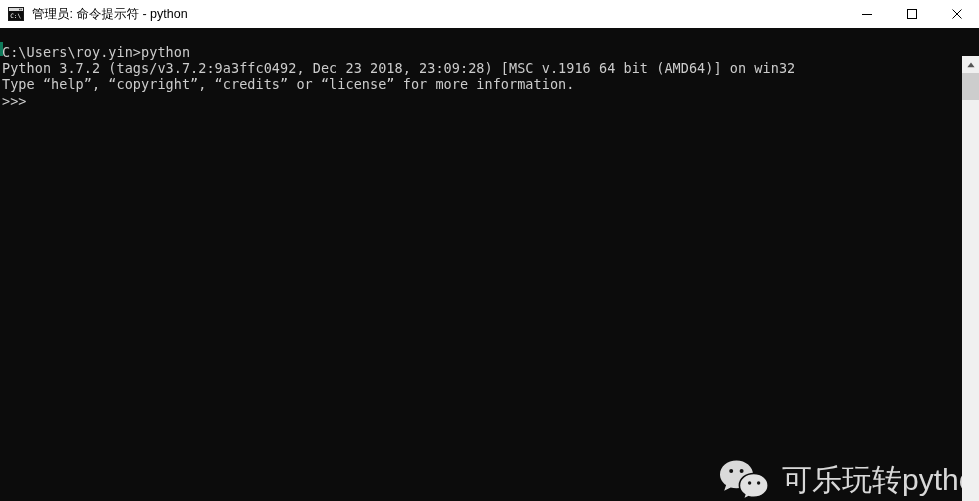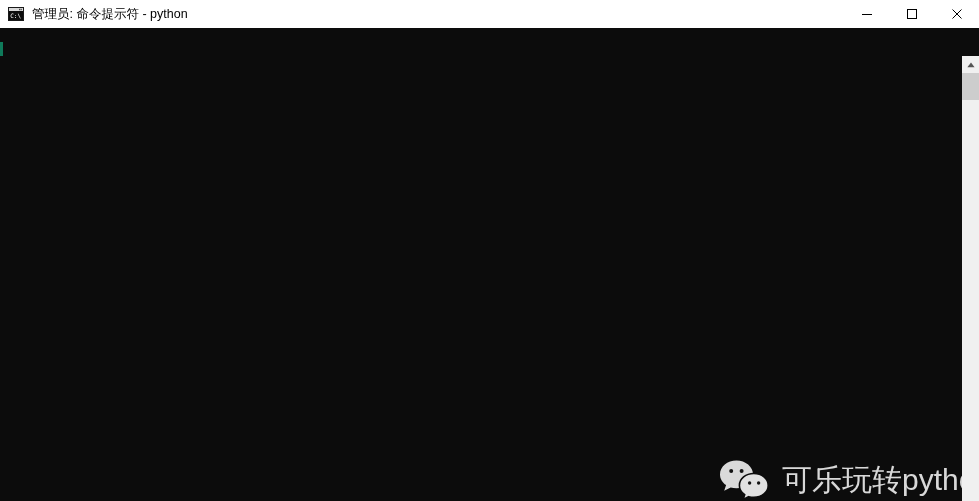--- a/index.html
+++ b/index.html
@@ -204,20 +204,24 @@
           <line x1="10.5" y1="1.5" x2="1.5" y2="10.5" stroke="#000000" stroke-width="1"></line>
         </svg>
       </div>
     </div>
   </div>
 
   <div id="console">
 
     <div id="cursor-artifact"></div>
 
+    <pre id="console-text">C:\Users\roy.yin&gt;python
+Python 3.7.2 (tags/v3.7.2:9a3ffc0492, Dec 23 2018, 23:09:28) [MSC v.1916 64 bit (AMD64)] on win32
+Type “help”, “copyright”, “credits” or “license” for more information.
+&gt;&gt;&gt;</pre>
 
     <div id="watermark">
       <svg id="wechat-logo" viewBox="0 0 54 44">
 
         <path d="M18.5 2.5C9.4 2.5 2 8.7 2 16.4c0 4.3 2.4 8.2 6.1 10.7l-1.9 5.6 6.5-3.3c1.8.5 3.8.8 5.8.8 9.1 0 16.5-6.2 16.5-13.8S27.6 2.5 18.5 2.5z" fill="#eaeaea"></path>
         <circle cx="13.2" cy="13.0" r="2.0" fill="#141414"></circle>
         <circle cx="23.6" cy="13.0" r="2.0" fill="#141414"></circle>
 
         <path d="M35.8 15.5c-8.0 0-14.4 5.3-14.4 11.9 0 3.7 2.1 7.1 5.3 9.3l-1.6 4.8 5.6-2.8c1.6.4 3.3.6 5.1.6 8.0 0 14.4-5.3 14.4-11.9S43.8 15.5 35.8 15.5z" fill="#f2f2f2" stroke="#0c0c0c" stroke-width="1.6"></path>
         <circle cx="31.6" cy="25.0" r="1.7" fill="#141414"></circle>

